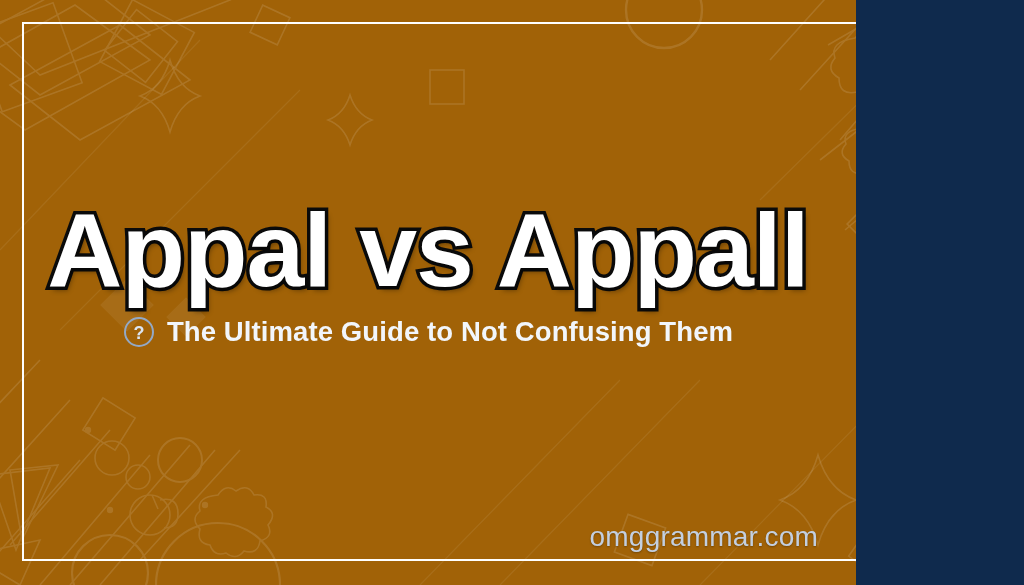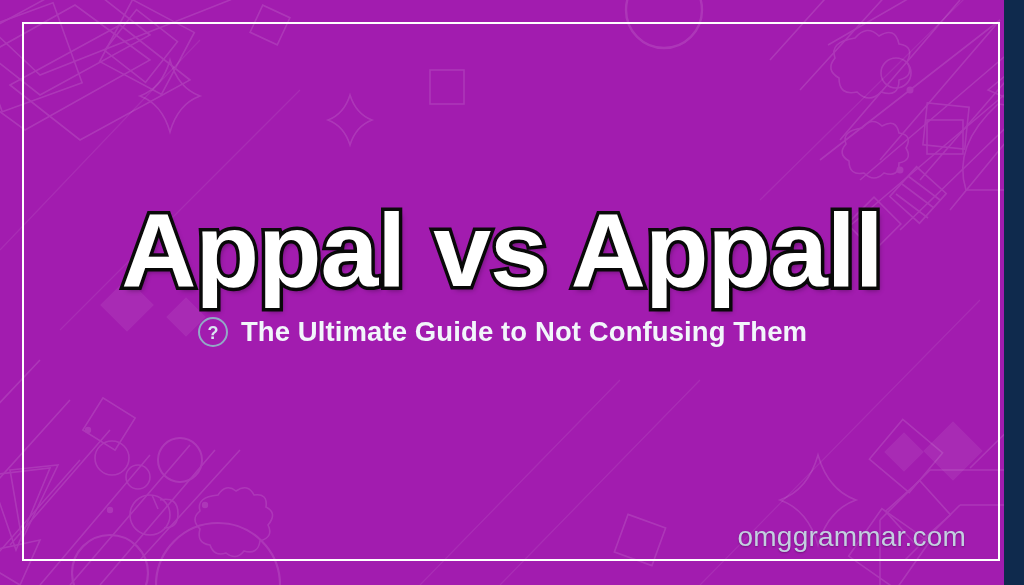--- a/index.html
+++ b/index.html
@@ -2,24 +2,24 @@
 <html><head>
 <meta charset="utf-8">
 <style>
   html, body {
     margin: 0;
     padding: 0;
     background: #0f2a4d;
   }
   #card {
     position: relative;
-    width: 1004px;
+    width: 856px;
     height: 585px;
     overflow: hidden;
-    background: #a21caf;
+    background: #a16207;
     font-family: "Liberation Sans", sans-serif;
   }
 
   
   #bg-decor {
     position: absolute;
     inset: 0;
     width: 1024px;
     height: 585px;
     pointer-events: none;

